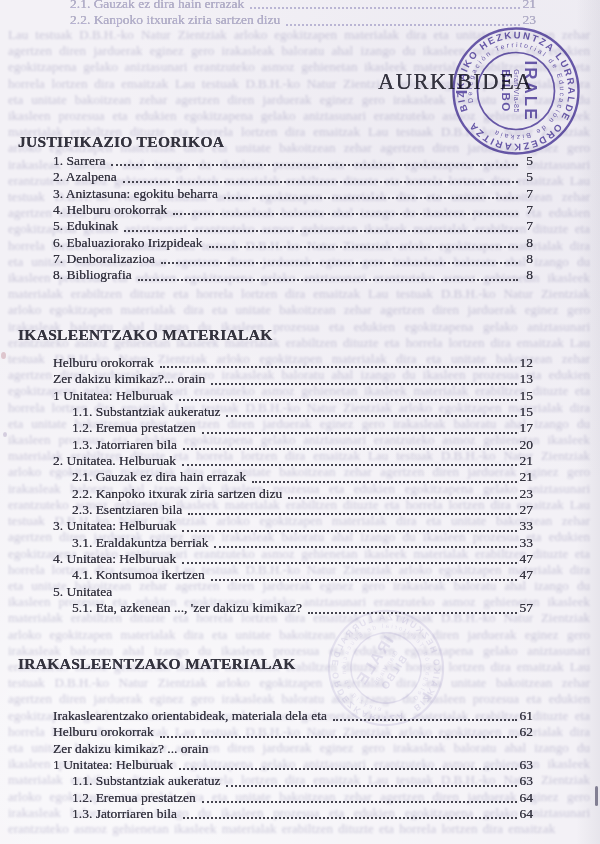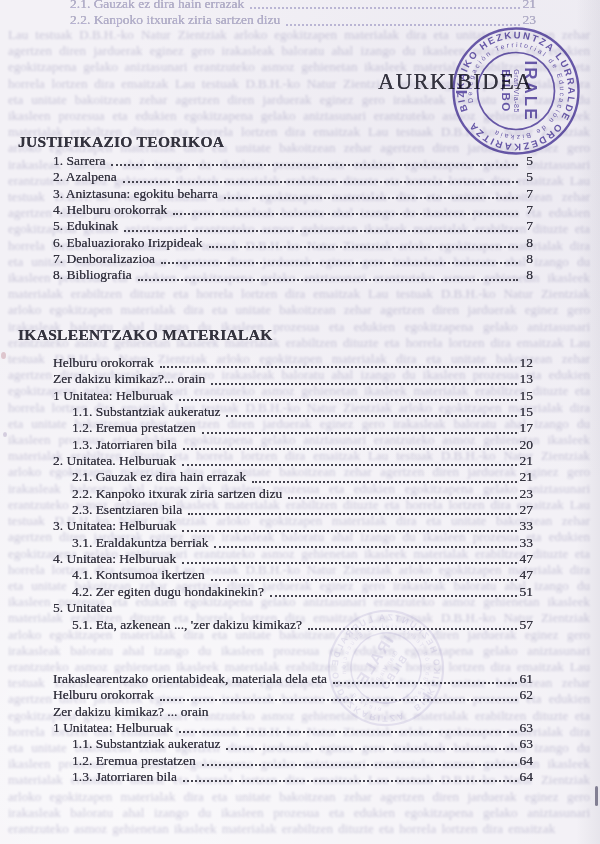--- a/index.html
+++ b/index.html
@@ -33,21 +33,21 @@
     position:absolute; top:69px; left:0; right:0; text-align:right;
     font-size:22.5px; font-weight:normal; letter-spacing:1.5px;
     text-shadow:0 0 .4px rgba(40,40,58,.9);
   }
   .section{position:absolute; left:0; right:0;}
   .s0{top:132px}.s1{top:325px}.s2{top:654px}
   .heading{
     font-size:15.5px; font-weight:bold; line-height:19px; letter-spacing:.3px;
     text-shadow:0 0 .4px rgba(40,40,58,.9);
   }
-  .s0 .entries{margin-top:2px}.s1 .entries{margin-top:11px}.s2 .entries{margin-top:17px}
+  .s0 .entries{margin-top:2px}.s1 .entries{margin-top:11px}.s2 .entries{margin-top:35px}
   .row{display:flex; align-items:flex-end; line-height:16.35px; font-size:13.5px;}
   .row .label{white-space:nowrap; text-shadow:0 0 .35px rgba(45,44,62,.85);}
   .lvl1 .label{padding-left:35px}
   .lvl2 .label{padding-left:54px}
   .dots{flex:1; margin:0 3px 3px 6px; border-bottom:2px dotted #45444f;}
   .num{white-space:nowrap; text-align:right; min-width:12px; text-shadow:0 0 .35px rgba(45,44,62,.85);}
   
   .stamp{position:absolute; left:441px; top:16px; z-index:3; color:#5b49a6;
          opacity:.88; mix-blend-mode:multiply; pointer-events:none;}
   .ghost-stamp{position:absolute; left:314px; top:596px; z-index:1; color:#8478b8;
@@ -194,36 +194,32 @@
             <div class="row lvl1">
               <span class="label">4. Unitatea: Helburuak</span>
               <span class="dots"></span>
               <span class="num">47</span>
             </div>
             <div class="row lvl2">
               <span class="label">4.1. Kontsumoa ikertzen</span>
               <span class="dots"></span>
               <span class="num">47</span>
             </div>
-            <div class="row lvl2">
-              <span class="label">4.2. Zer egiten dugu hondakinekin?</span>
-              <span class="dots"></span>
-              <span class="num">51</span>
-            </div>
             <div class="row lvl1">
               <span class="label">5. Unitatea</span>
             </div>
             <div class="row lvl2">
               <span class="label">5.1. Eta, azkenean ..., 'zer dakizu kimikaz?</span>
               <span class="dots"></span>
               <span class="num">57</span>
             </div>
           </div>
         </div>
         <div class="section s2">
+          <div class="heading">IRAKASLEENTZAKO MATERIALAK</div>
           <div class="entries">
             <div class="row lvl1">
               <span class="label">Irakaslearentzako orientabideak, materiala dela eta</span>
               <span class="dots"></span>
               <span class="num">61</span>
             </div>
             <div class="row lvl1">
               <span class="label">Helburu orokorrak</span>
               <span class="dots"></span>
               <span class="num">62</span>

